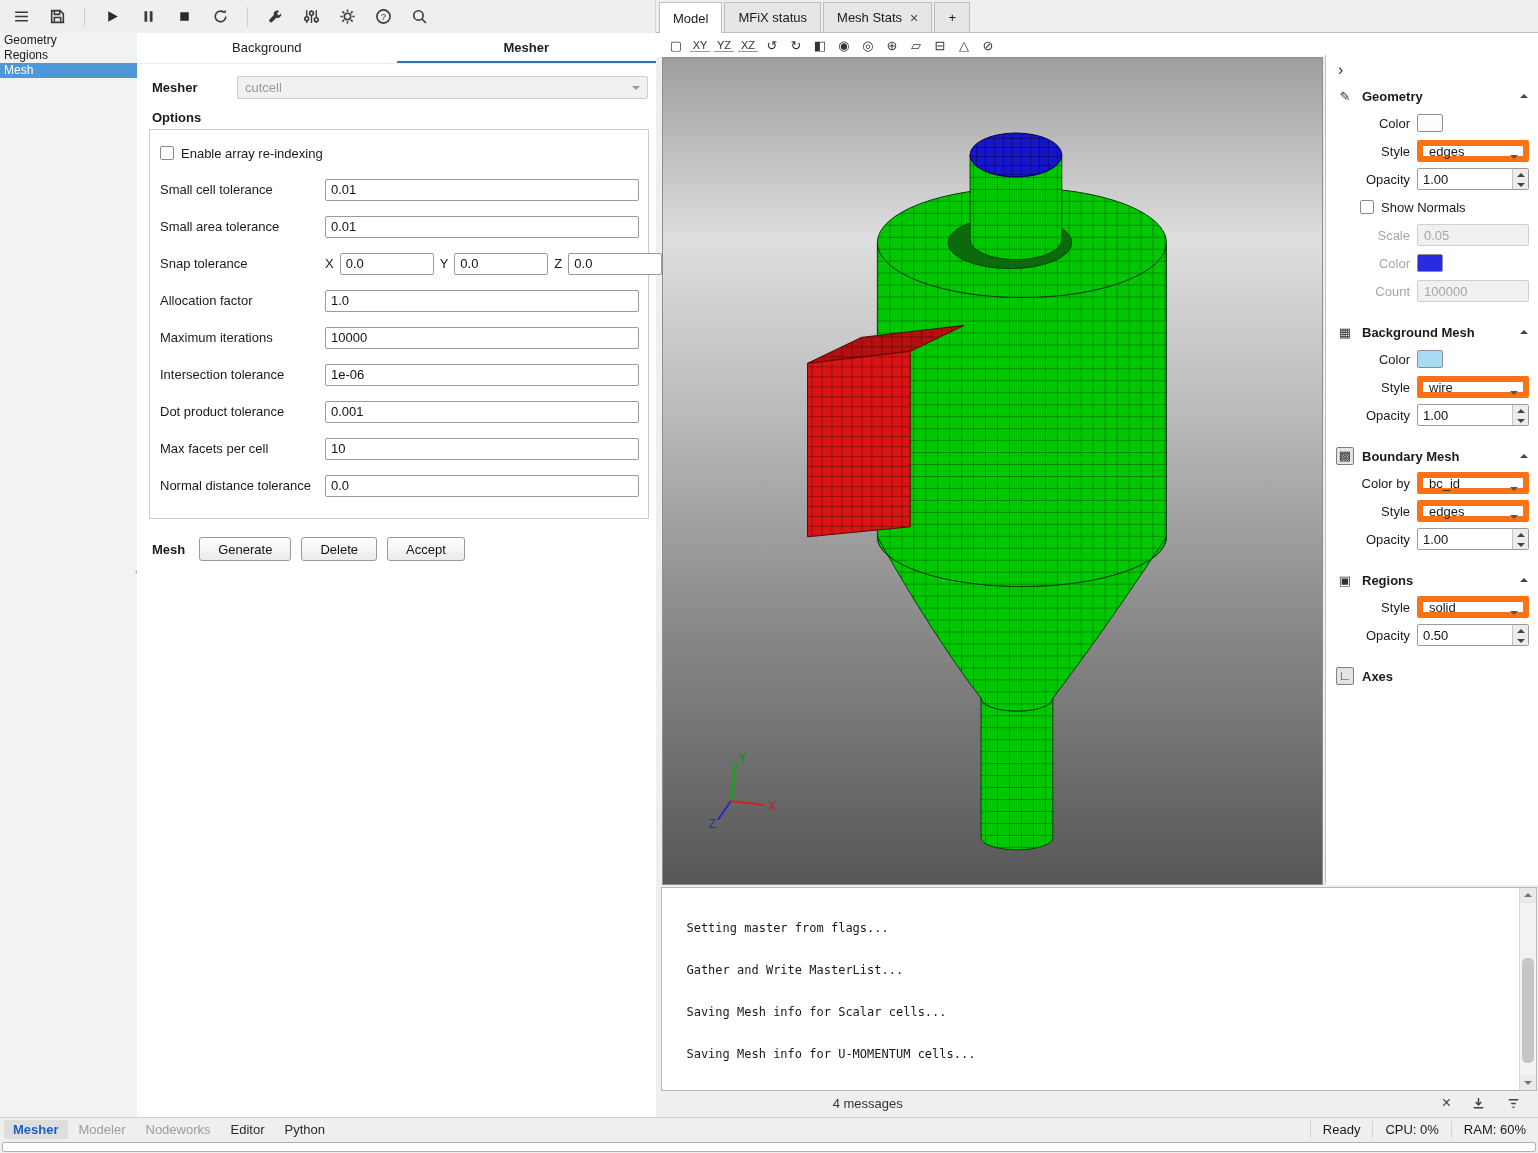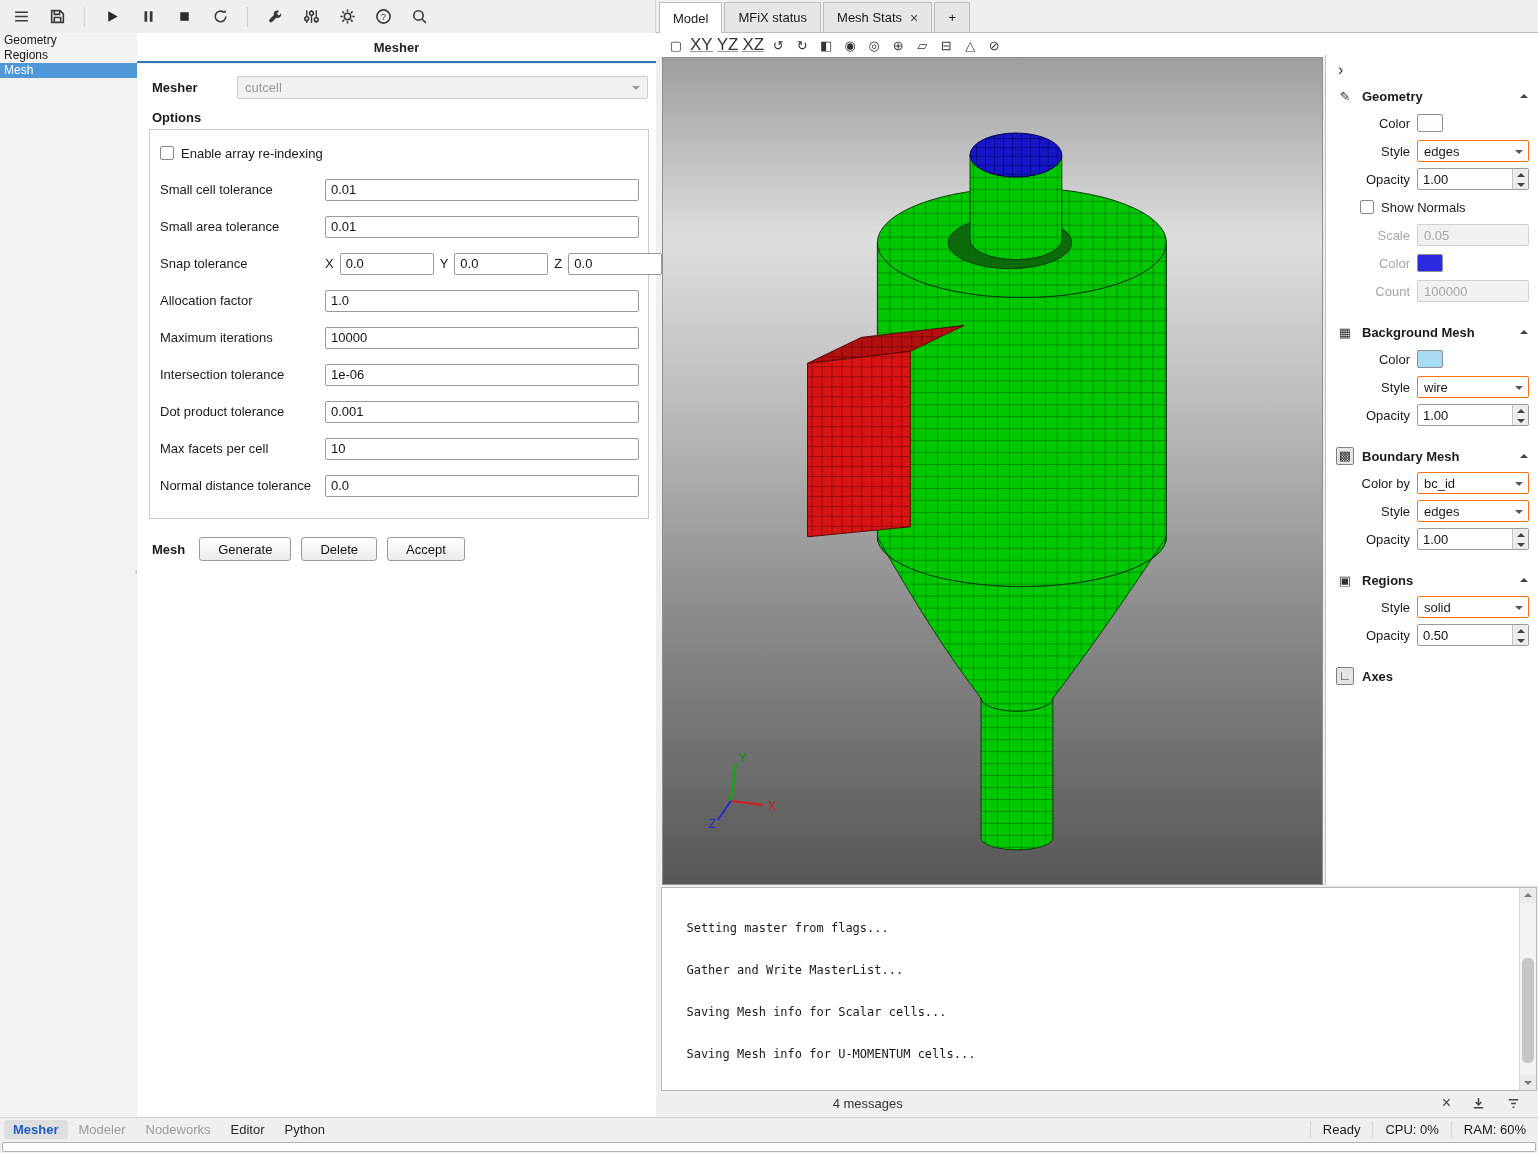--- a/index.html
+++ b/index.html
@@ -46,40 +46,40 @@
   
   .view-tabbar { position:absolute; left:656px; top:0; width:882px; height:33px; background:#efefef; border-bottom:1px solid #bdbdbd; display:flex; align-items:flex-end; padding-left:3px; }
   .vtab { height:30px; display:flex; align-items:center; padding:0 13px; border:1px solid #bdbdbd; border-bottom:none; background:#e6e6e6; margin-right:2px; cursor:pointer; gap:8px;justify-content:center; }
   .vtab.active { background:#fff; margin-bottom:-1px; height:31px; font-weight:normal; }
   .vtab .tab-close { color:#444; font-size:14px; line-height:1; }
   .vtab.plus { width:36px; justify-content:center; }
 
   
   .vtk-toolbar { position:absolute; left:656px; top:33px; width:882px; height:24px; background:#fff; display:flex; align-items:center; padding-left:10px; gap:4px; }
   .vtk-ico { min-width:20px; height:20px; display:flex; align-items:center; justify-content:center; font-size:13px; color:#333; cursor:pointer; }
-  .vtk-ico.txt { font-size:17px; letter-spacing:0; border-bottom:1px solid #999; line-height:12px; height:14px; }
+  .vtk-ico.txt { font-size:11px; letter-spacing:0; border-bottom:1px solid #999; line-height:12px; height:14px; }
 
   
   .viewport { position:absolute; left:662px; top:57px; width:661px; height:828px; border:1px solid #8f8f8f;
     background:linear-gradient(180deg,#9e9e9e 0%,#dedede 22%,#bcbcbc 42%,#8a8a8a 68%,#575757 100%); }
   .viewport svg.scene { position:absolute; left:0; top:0; width:100%; height:100%; }
 
   
   .settings { position:absolute; left:1325px; top:55px; width:213px; height:830px; background:#fff; border-left:1px solid #c4c4c4; padding-top:2px; }
   .collapse-row { height:26px; display:flex; align-items:center; padding-left:12px; font-size:16px; color:#333; }
   .vhead { height:26px; display:flex; align-items:center; padding:0 10px 0 10px; gap:8px; cursor:pointer; }
   .vhead .vicon { width:18px; text-align:center; font-size:13px; color:#333; }
   .vhead .vicon.boxed { border:1px solid #808080; background:#e4e4e4; height:18px; line-height:16px; border-radius:2px; }
   .vhead .vtitle { font-weight:bold; flex:1; }
   .vhead .caret { width:0; height:0; border:4px solid transparent; border-bottom-color:#444; margin-bottom:4px; }
   .vrow { height:28px; display:flex; align-items:center; padding-left:12px; }
   .vlabel { width:72px; text-align:right; margin-right:7px; color:#1a1a1a; }
   .vrow.dis .vlabel { color:#a6a6a6; }
   .swatch { width:26px; height:18px; border:1px solid #8f8f8f; border-radius:2px; cursor:pointer; }
-  .select { position:relative; width:112px; height:22px; background:#fff; border:1px solid #f97316; border-radius:2px; display:flex; align-items:center; padding:0 18px 0 6px; cursor:pointer; }
+  .select { position:relative; width:112px; height:22px; background:#fff; border:6px solid #f97316; border-radius:2px; display:flex; align-items:center; padding:0 18px 0 6px; cursor:pointer; }
   .select::after { content:""; position:absolute; right:5px; top:9px; border:4px solid transparent; border-top-color:#555; }
   .spin { position:relative; width:112px; height:22px; }
   .spin input { width:100%; height:100%; border:1px solid #9a9a9a; border-radius:2px; padding:0 19px 0 5px; font:13px "Liberation Sans",sans-serif; background:#fff; color:#111; }
   .spin-btns { position:absolute; right:1px; top:1px; width:16px; height:20px; display:flex; flex-direction:column; }
   .spin-up,.spin-dn { flex:1; background:#ececec; border-left:1px solid #c4c4c4; position:relative; cursor:pointer; }
   .spin-up::after { content:""; position:absolute; left:4px; top:4px; border:4px solid transparent; border-bottom-color:#444; border-top-width:0; }
   .spin-dn::after { content:""; position:absolute; left:4px; top:4px; border:4px solid transparent; border-top-color:#444; border-bottom-width:0; }
   .vrow.dis .tin-d { background:#f1f1f1; color:#a6a6a6; border:1px solid #cfcfcf; }
   .tin-d { width:112px; height:22px; border-radius:2px; padding:0 6px; font:13px "Liberation Sans",sans-serif; display:flex; align-items:center; }
   .cbrow { padding-left:34px; gap:7px; display:flex; align-items:center; height:28px;text-align:center; }
@@ -191,20 +191,21 @@
 
   <div class="left-nav">
     <div class="nav-item">Geometry</div>
     <div class="nav-item">Regions</div>
     <div class="nav-item selected">Mesh</div>
   </div>
   <span class="splitter-handle">‹</span>
 
   <div class="form-panel">
     <div class="form-tabs">
+      <div class="ftab">Background</div>
       <div class="ftab active">Mesher</div>
     </div>
 
     <div class="mesher-row">
       <span class="blabel">Mesher</span>
       <div class="combo disabled">
         <span>cutcell</span>
       </div>
     </div>
 

